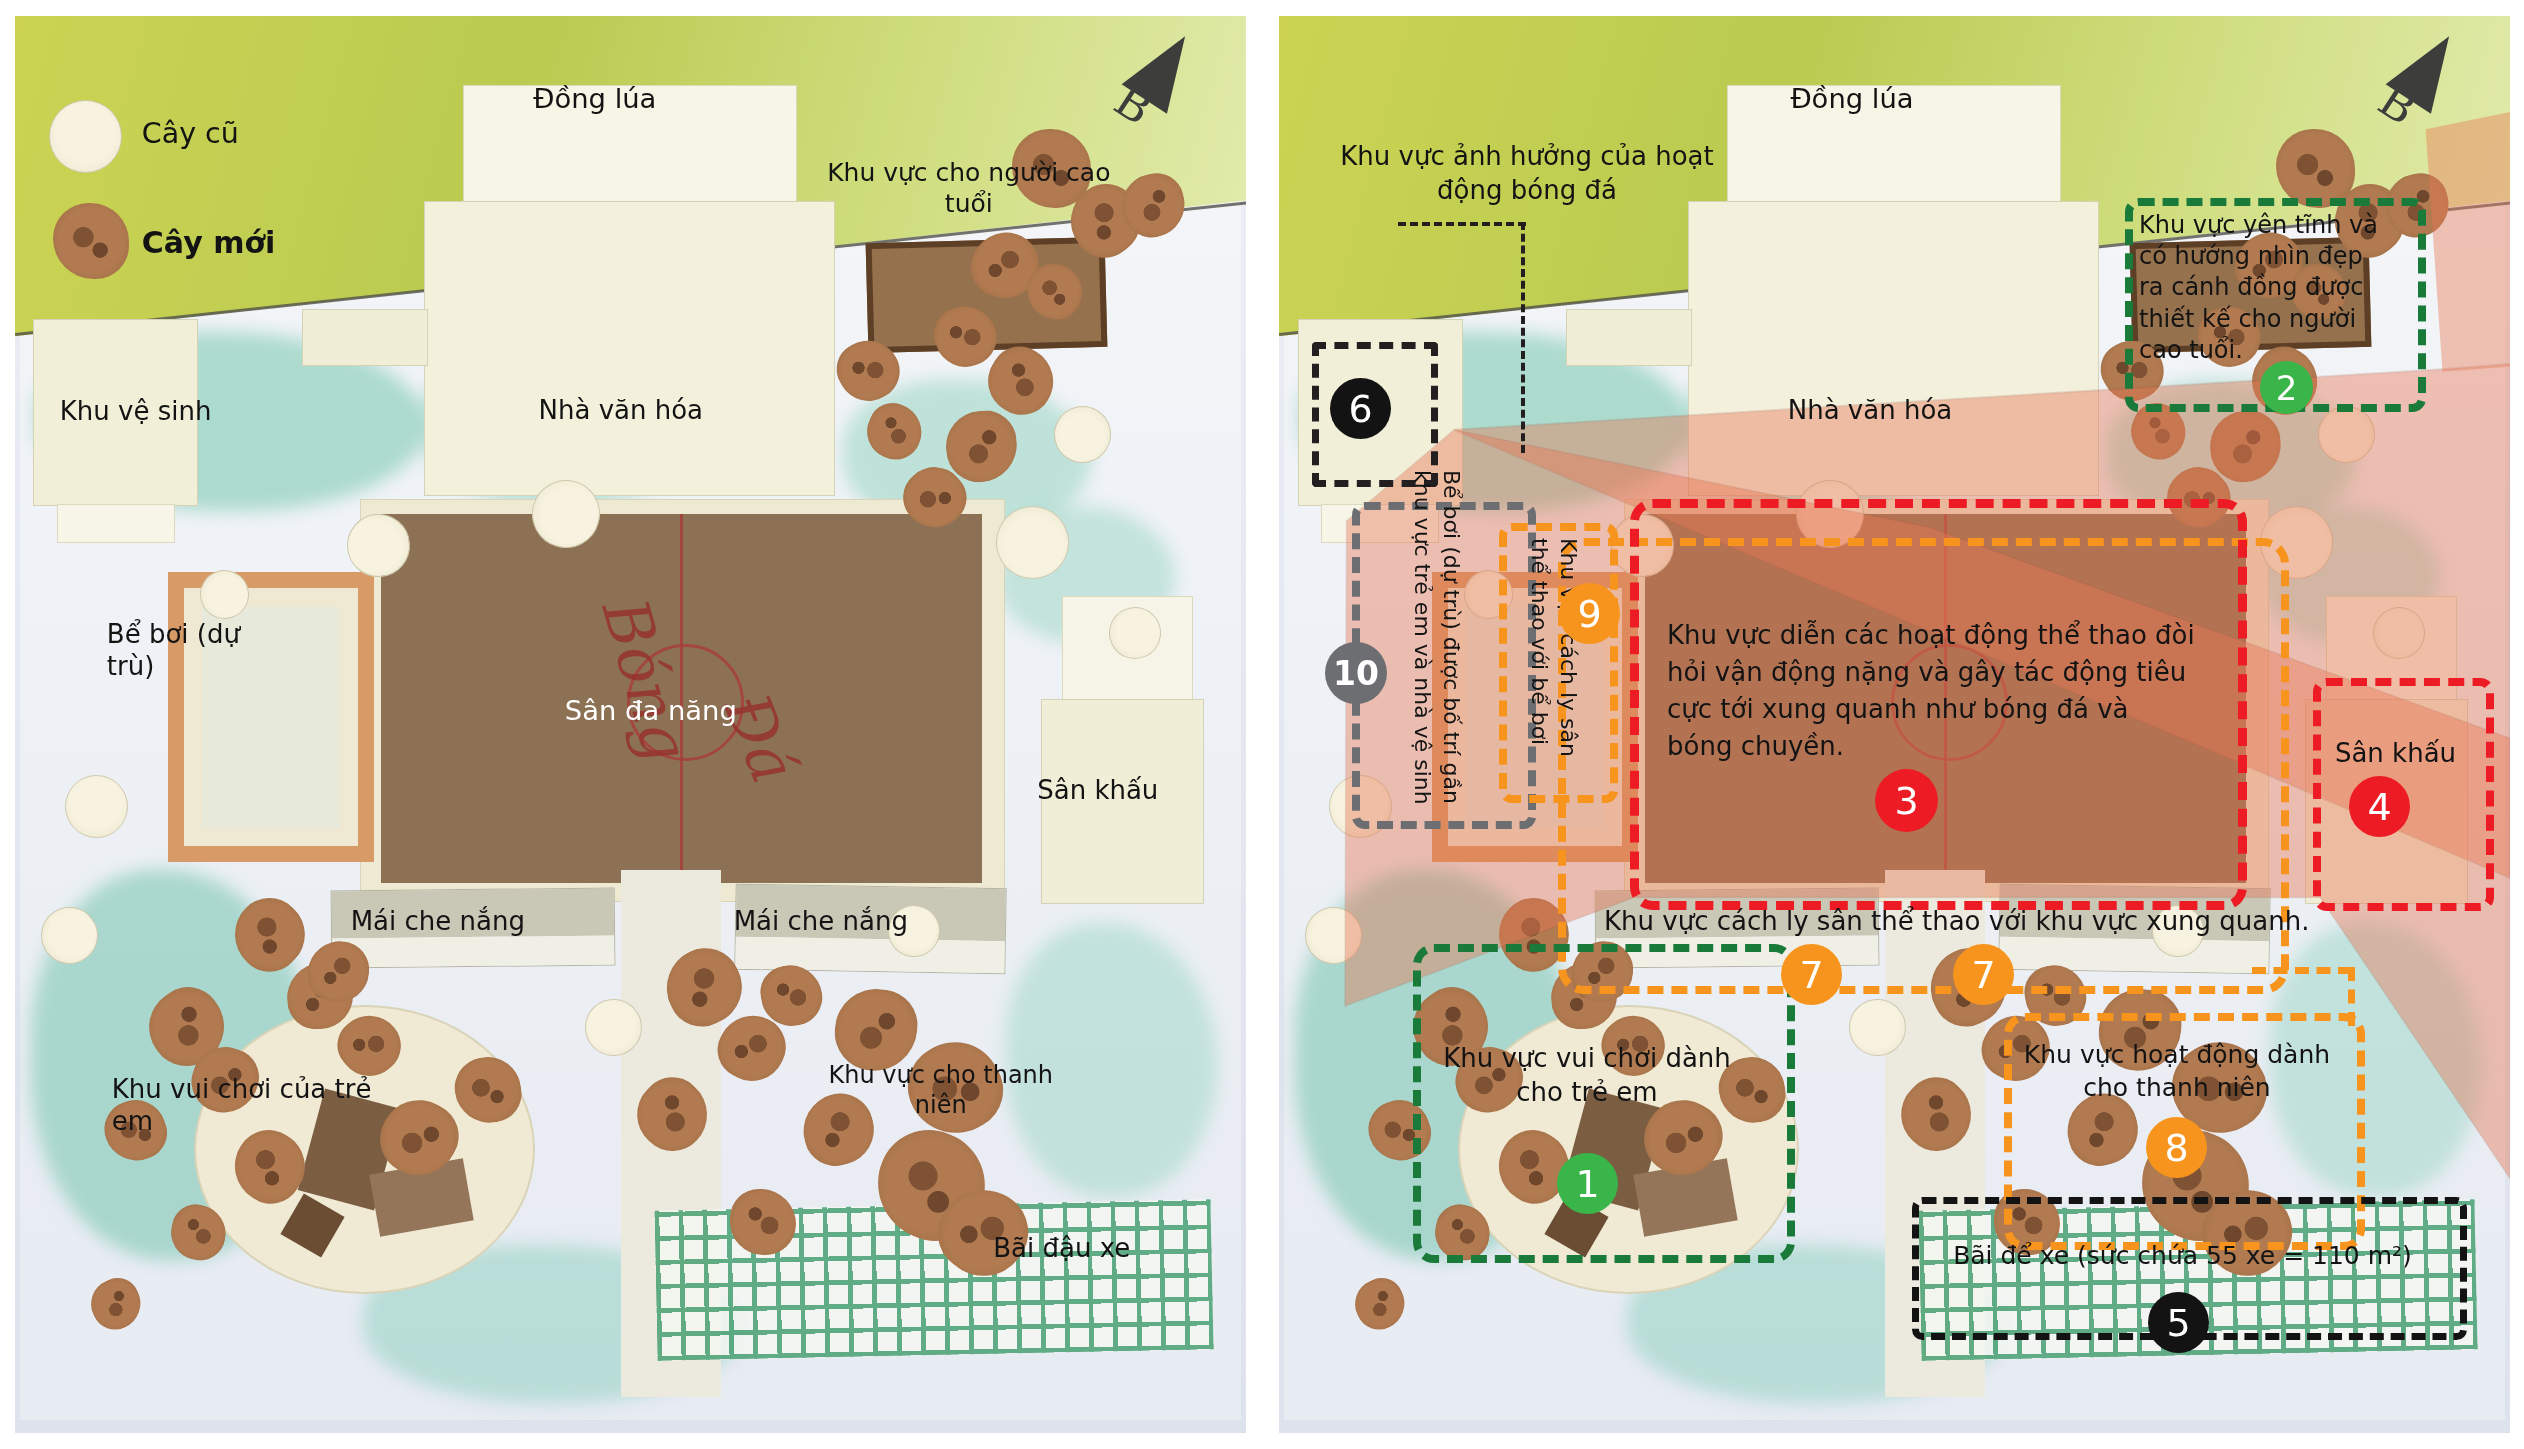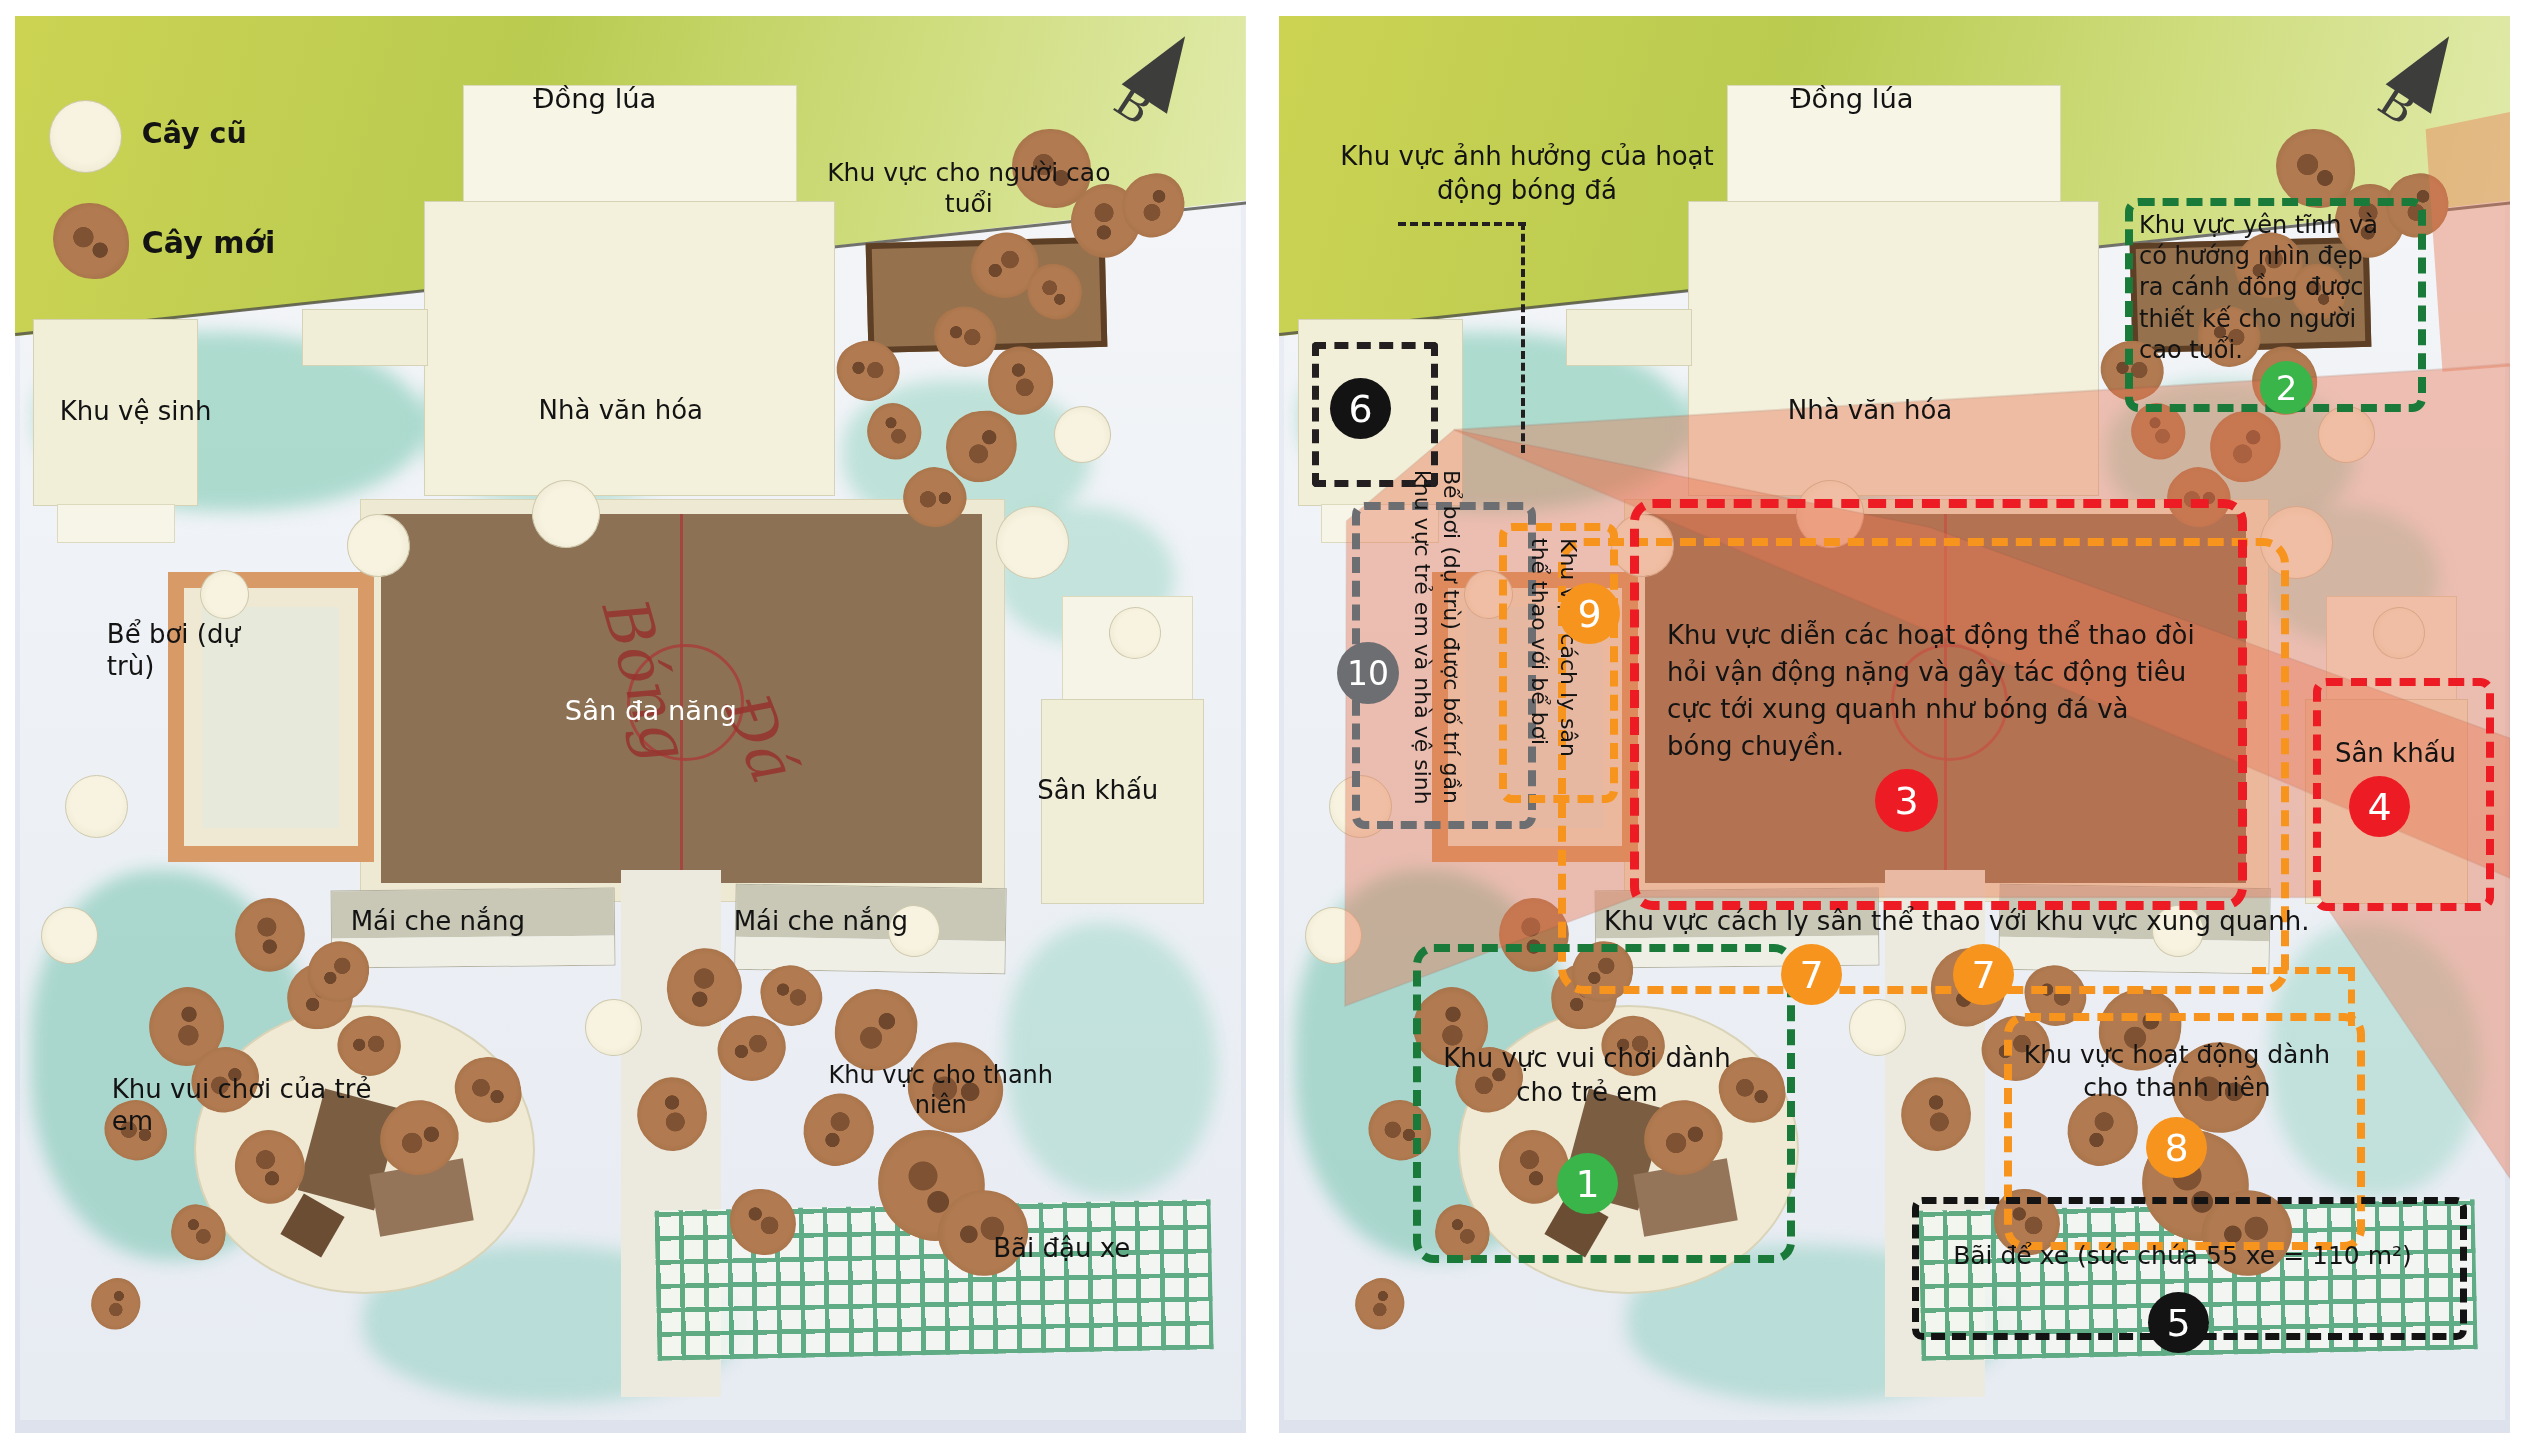--- a/index.html
+++ b/index.html
@@ -174,21 +174,21 @@
           <div class="tree-new" style="left: 440px; top: 1041px; width: 66px; height: 66px; transform: rotate(351deg);"></div>
           <div class="tree-new" style="left: 219px; top: 883px; width: 71px; height: 71px; transform: rotate(44deg);"></div>
           <div class="tree-new" style="left: 293px; top: 925px; width: 61px; height: 61px; transform: rotate(97deg);"></div>
           <div class="tree-new" style="left: 823px; top: 324px; width: 61px; height: 61px; transform: rotate(150deg);"></div>
           <div class="tree-new" style="left: 852px; top: 388px; width: 55px; height: 55px; transform: rotate(203deg);"></div>
           <div class="tree-new" style="left: 1107px; top: 158px; width: 63px; height: 63px; transform: rotate(256deg);"></div>
         </div>
 </div>
 
     <div class="legend-ic tree-old" style="left:34px;top:84px;width:71px;height:71px;"></div>
-    <div class="lbl" style="left:127px;top:100px;font-size:28.5px;font-weight:700;">Cây cũ</div>
+    <div class="lbl" style="left:127px;top:100px;font-size:28.5px;font-weight:400;">Cây cũ</div>
     <div class="legend-ic tree-new" style="left:38px;top:187px;width:76px;height:76px;"></div>
     <div class="lbl" style="left:127px;top:208px;font-size:30px;font-weight:700;">Cây mới</div>
 
     <div class="compass">
       <div class="compass-tri"></div>
       <span class="compass-b">B</span>
     </div>
 
     <div class="lbl c" style="left:580px;top:66px;font-size:27.4px;">Đồng lúa</div>
     <div class="lbl c wrap" style="left:954px;top:141px;width:295px;font-size:25px;">Khu vực cho người cao tuổi</div>
@@ -338,16 +338,16 @@
     <div class="mk" style="left:278px;top:1137px;width:61px;height:61px;background:#39b54a;">1</div>
     <div class="mk" style="left:981px;top:345px;width:53px;height:53px;background:#39b54a;font-size:34px;">2</div>
     <div class="mk" style="left:596px;top:753px;width:63px;height:63px;background:#ed1c24;">3</div>
     <div class="mk" style="left:1070px;top:760px;width:61px;height:61px;background:#ed1c24;">4</div>
     <div class="mk" style="left:869px;top:1276px;width:61px;height:61px;background:#131313;">5</div>
     <div class="mk" style="left:51px;top:362px;width:61px;height:61px;background:#131313;">6</div>
     <div class="mk" style="left:502px;top:928px;width:61px;height:61px;background:#f7941d;">7</div>
     <div class="mk" style="left:674px;top:928px;width:61px;height:61px;background:#f7941d;">7</div>
     <div class="mk" style="left:867px;top:1101px;width:61px;height:61px;background:#f7941d;">8</div>
     <div class="mk" style="left:280px;top:567px;width:61px;height:61px;background:#f7941d;">9</div>
-    <div class="mk" style="left:58px;top:626px;width:62px;height:62px;background:#6d6e71;font-size:33px;">10</div>
+    <div class="mk" style="left:46px;top:626px;width:62px;height:62px;background:#6d6e71;font-size:33px;font-weight:bold;">10</div>
   </div>
 </div>
 
 
 </body></html>

